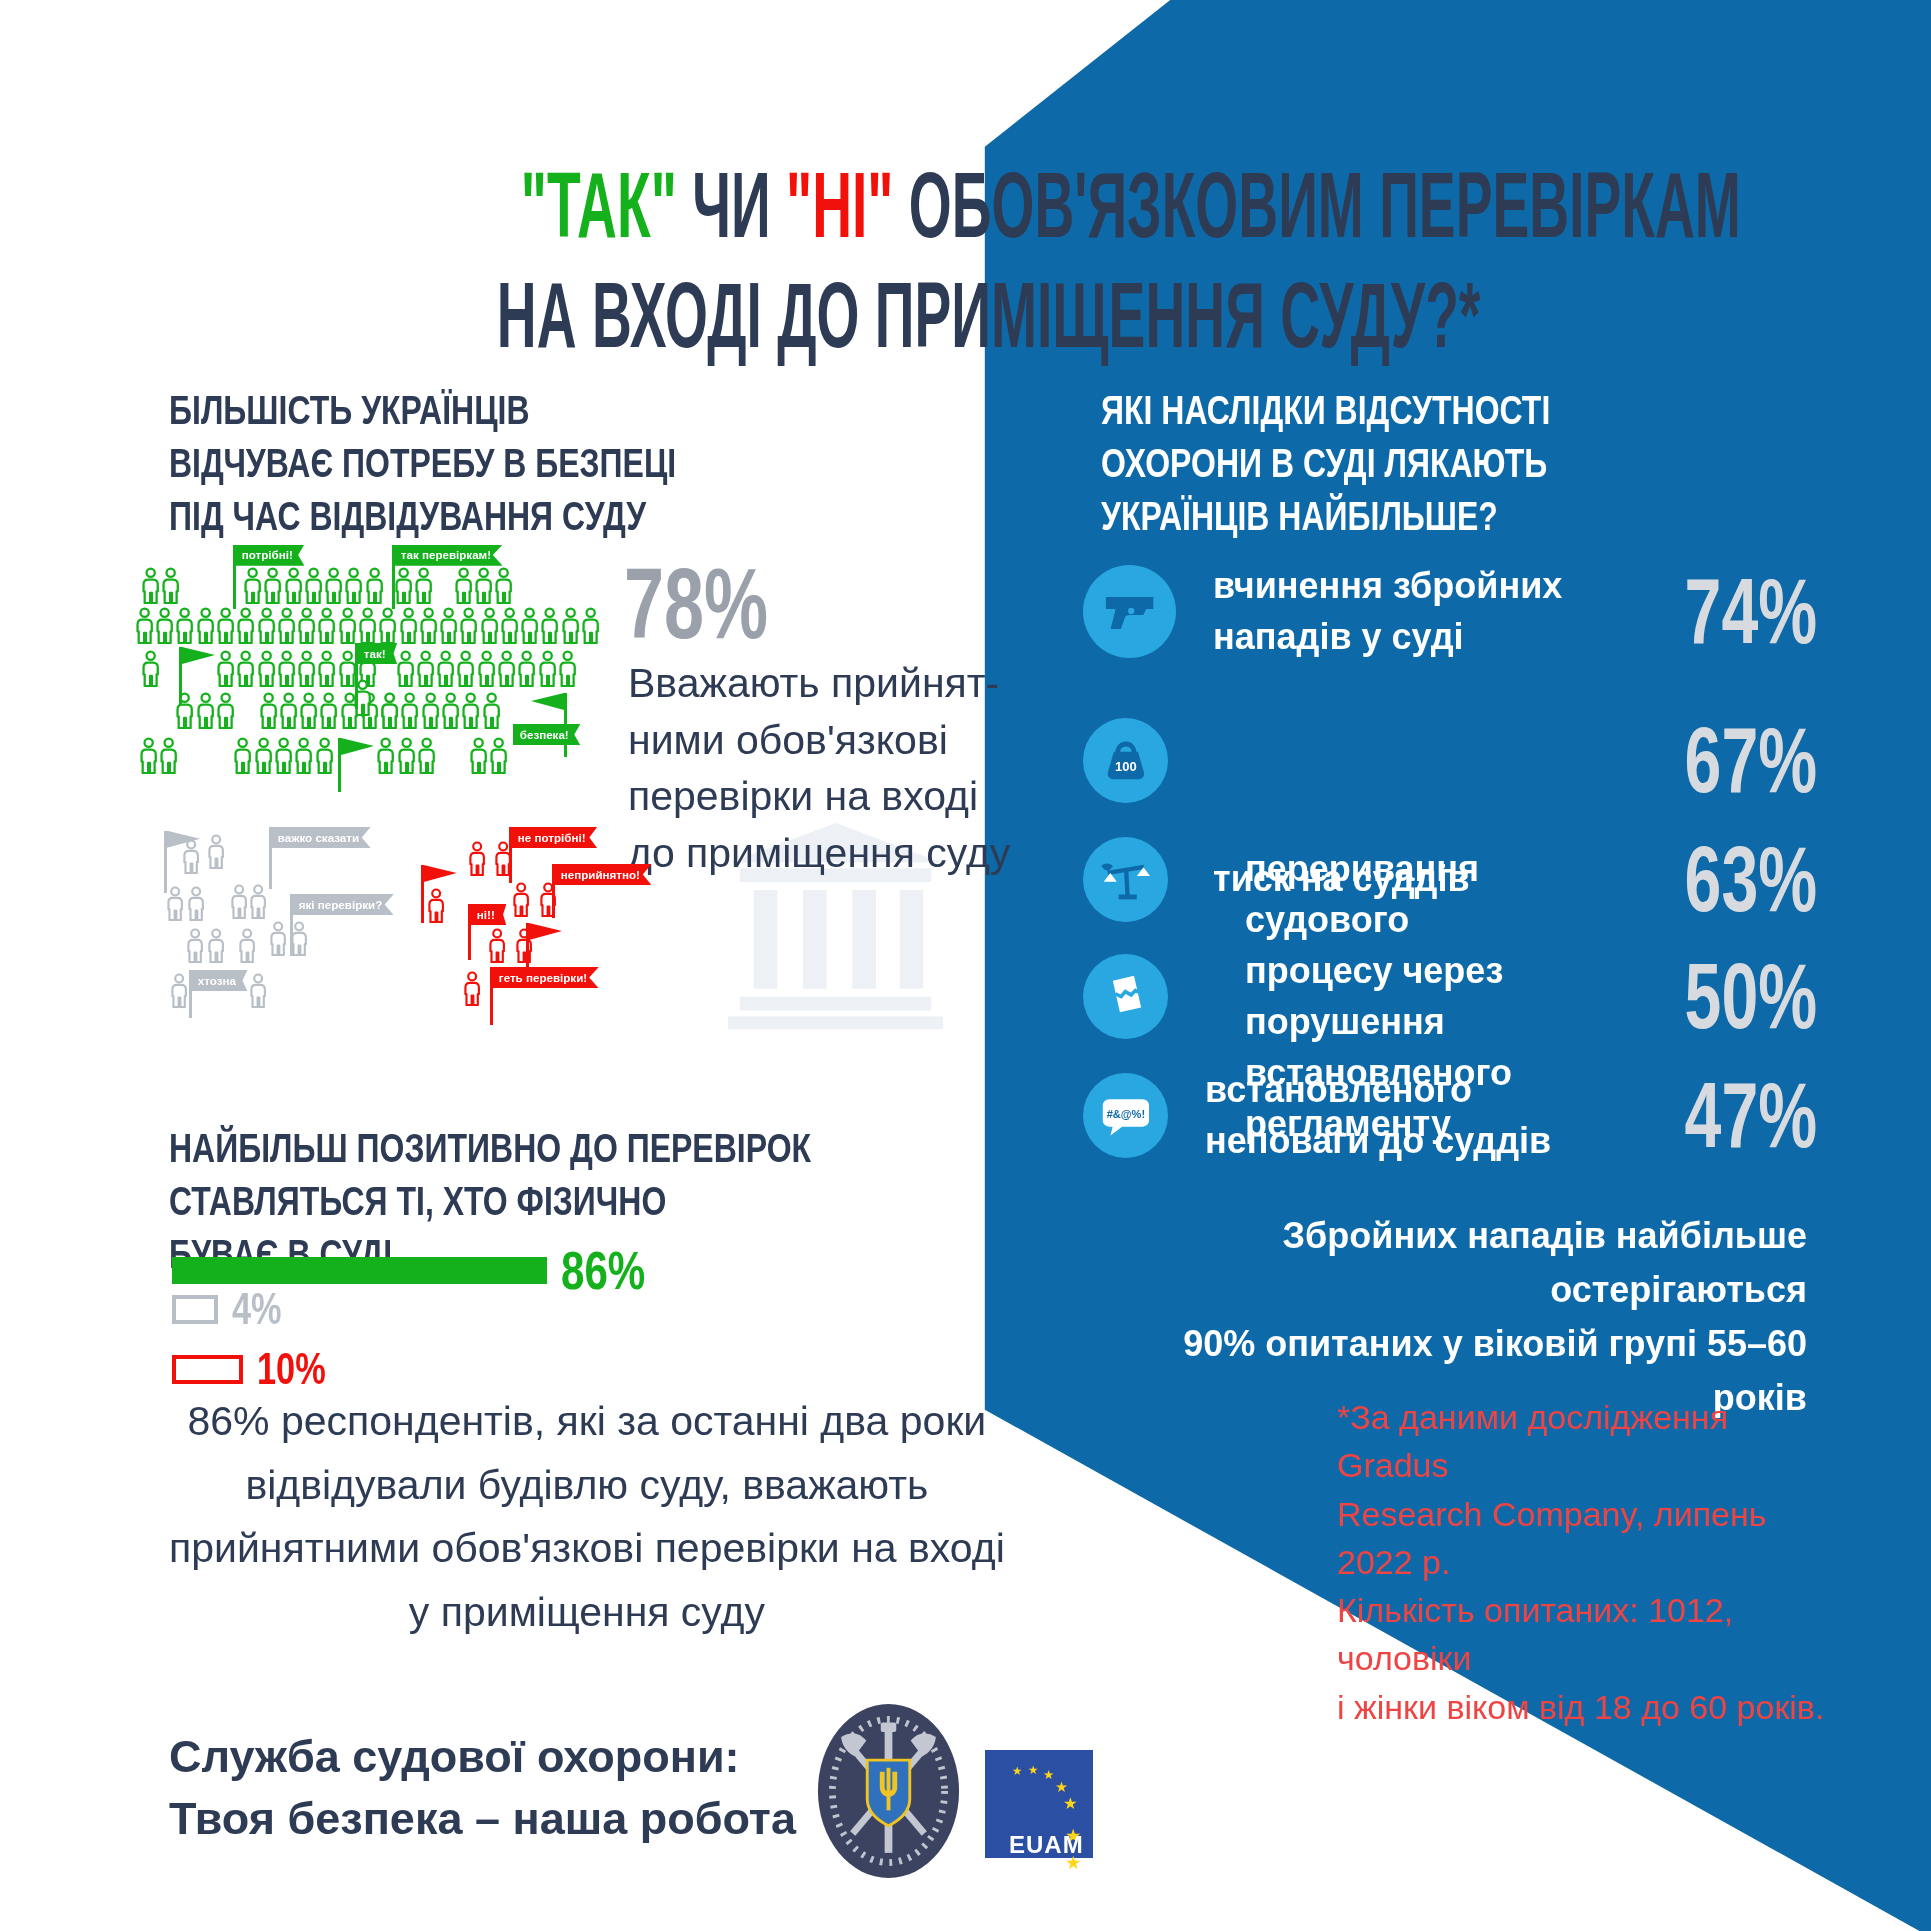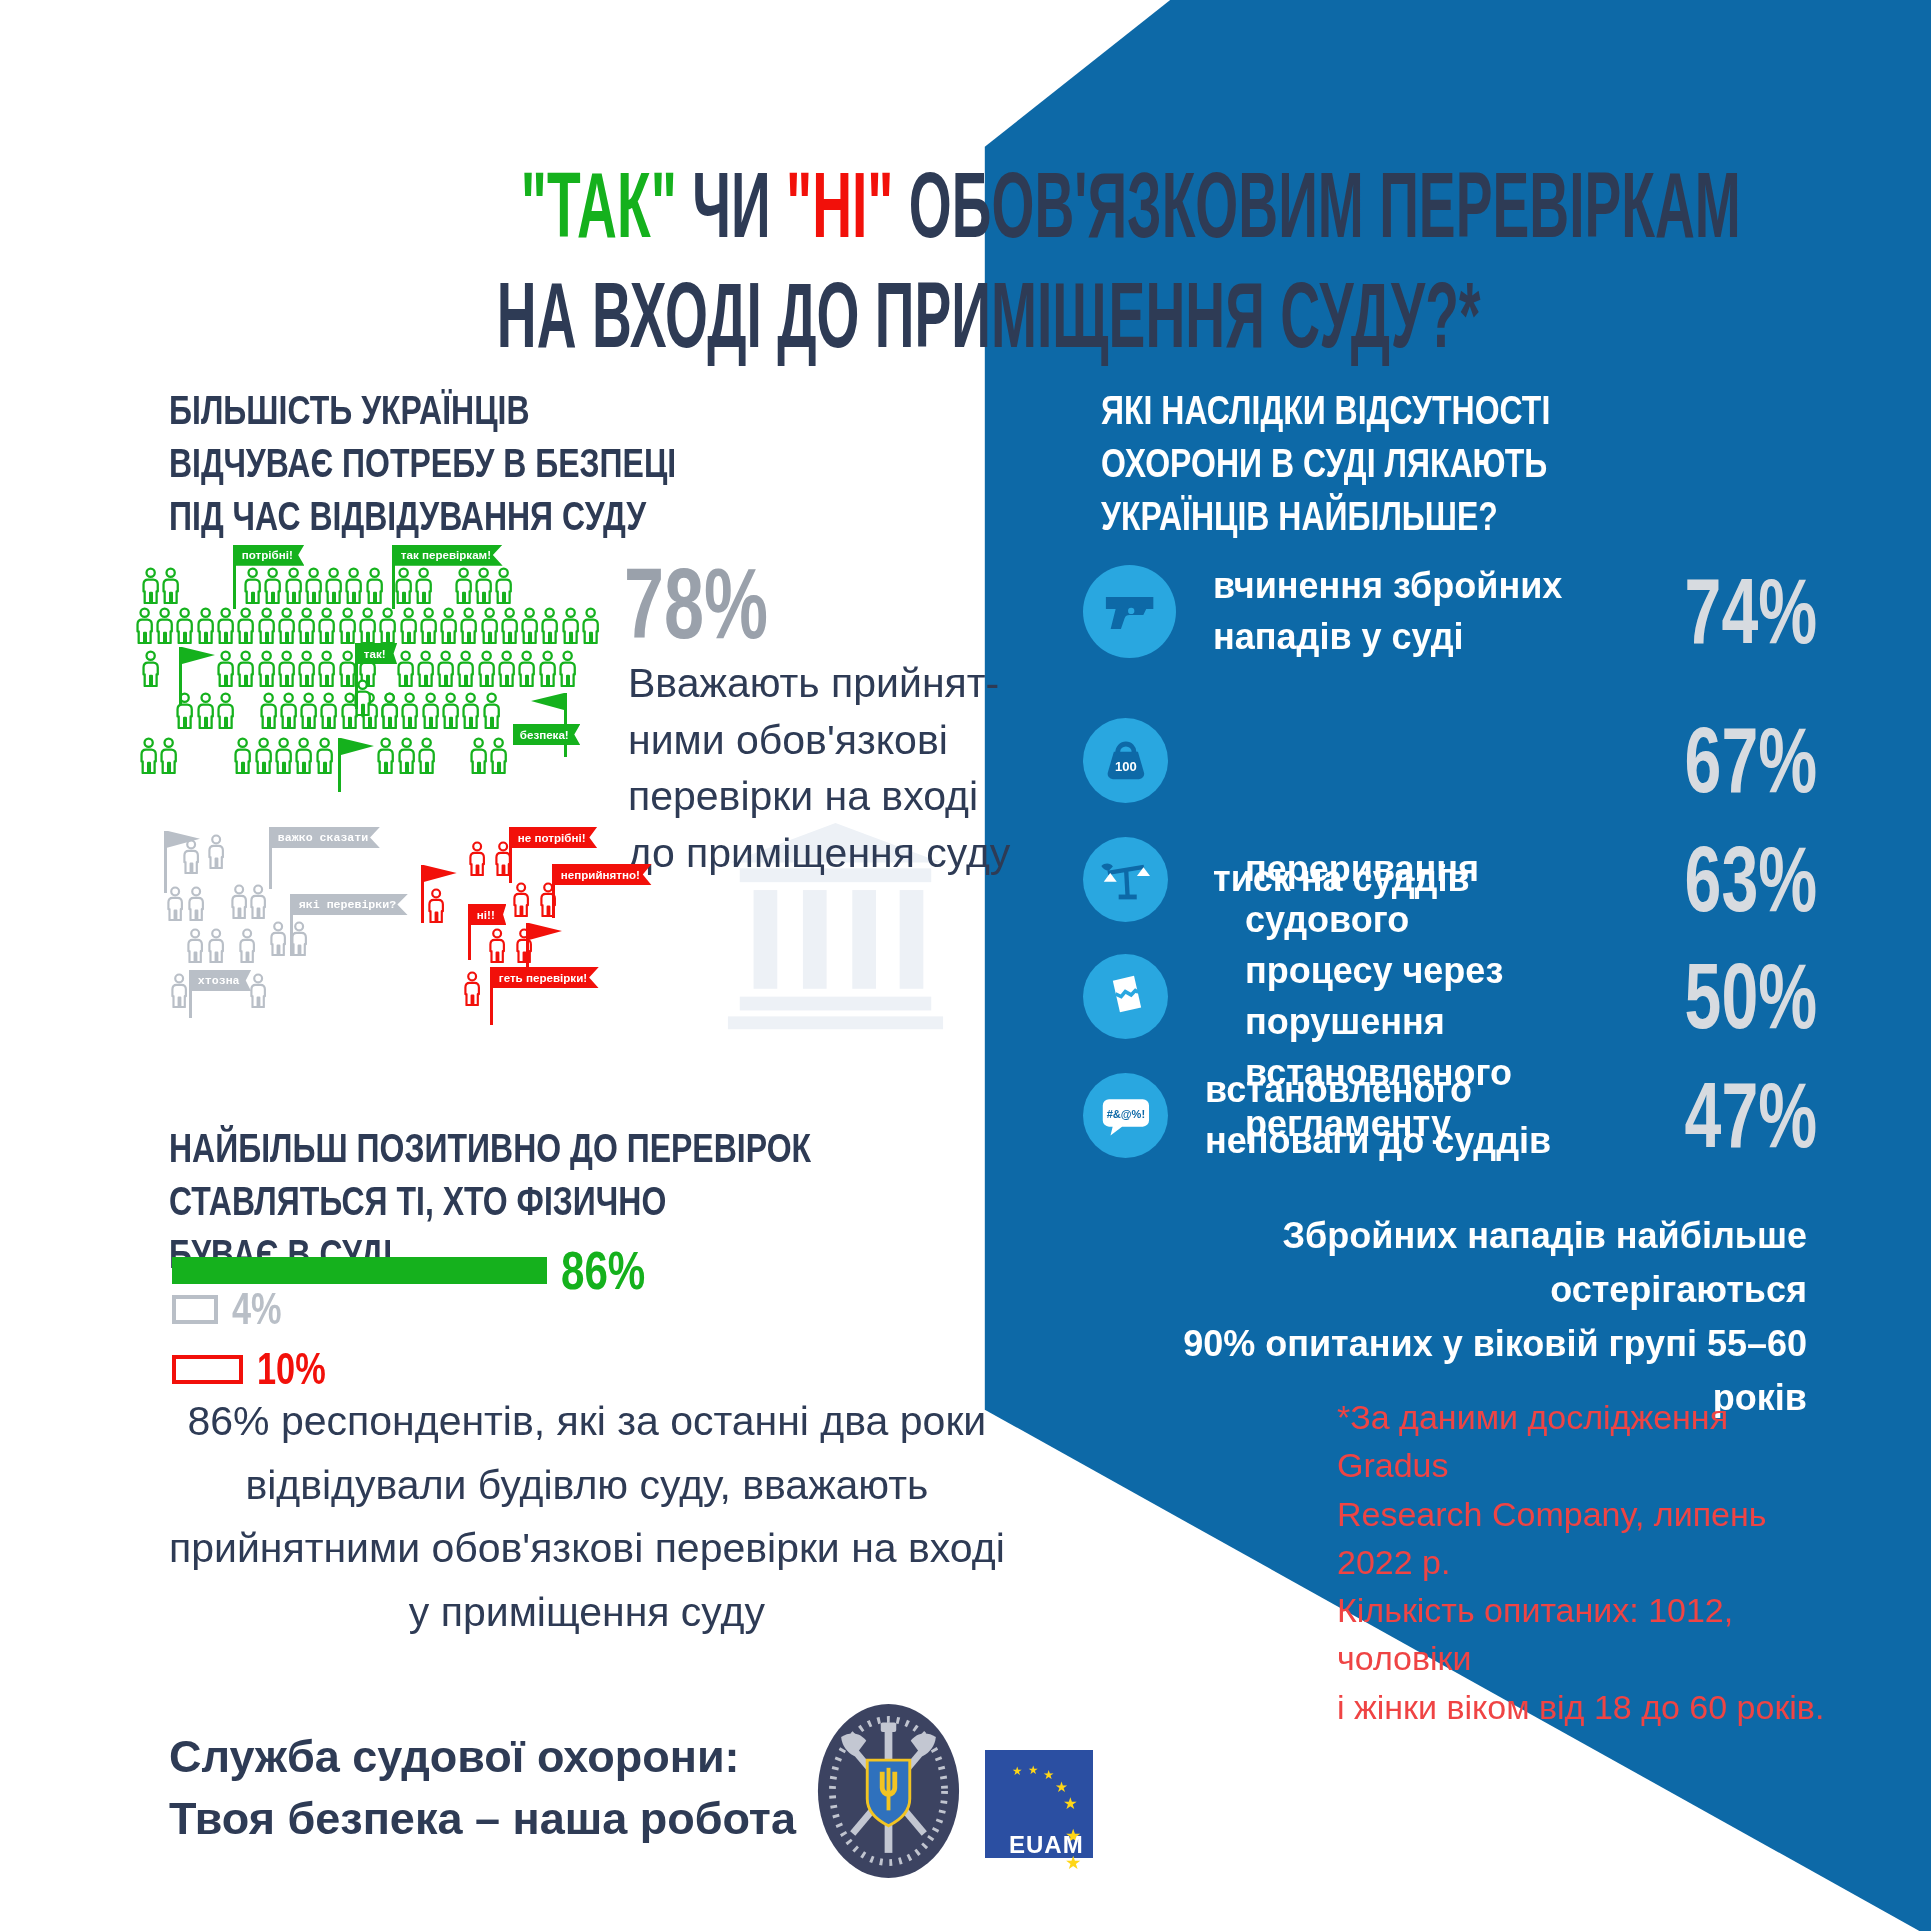--- a/index.html
+++ b/index.html
@@ -22,21 +22,21 @@
   #left-header{left:169px;top:384px;}
   #right-header{left:1101px;top:384px;color:#fff;z-index:3;}
   #left-header2{left:169px;top:1122px;}
 
   
   #watermark{left:722px;top:819px;z-index:0;}
 
   
   .crowd{z-index:2;}
   #crowd-green{left:133px;top:558px;width:469px;height:241px;color:#15b11d;}
-  #crowd-gray{left:145px;top:823px;width:319px;height:208px;color:#b9bfc7;font-family:Liberation Mono, monospace;}
+  #crowd-gray{left:145px;top:823px;width:319px;height:208px;color:#b9bfc7;}
   #crowd-red{left:415px;top:823px;width:246px;height:212px;color:#f2100a;}
   .pp{position:absolute;display:block;}
   .flag{position:absolute;background:currentColor;color:currentColor;z-index:3;
         clip-path:polygon(0 0,100% 0,91% 50%,100% 100%,0 100%);}
   .flag span{display:block;color:#fff;font-weight:700;font-size:11.6px;line-height:1;padding:4.8px 11.6px 4.8px 6.8px;white-space:nowrap;}
   .pole{position:absolute;width:2.9px;background:currentColor;z-index:1;}
   .pennant{position:absolute;background:currentColor;clip-path:polygon(0 0,100% 32%,0 68%);z-index:2;}
 
   
   #stat78-value{left:624px;top:546px;font-size:100px;font-weight:700;color:#9aa1ab;transform:scaleX(.72);transform-origin:0 0;}

